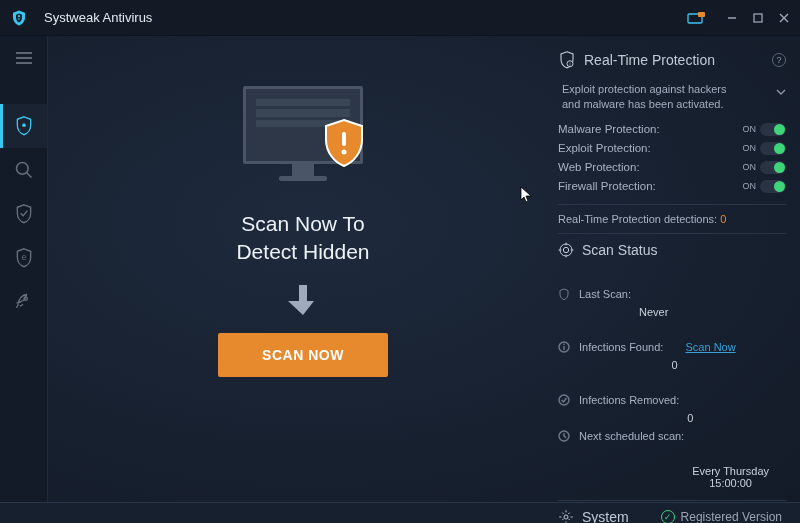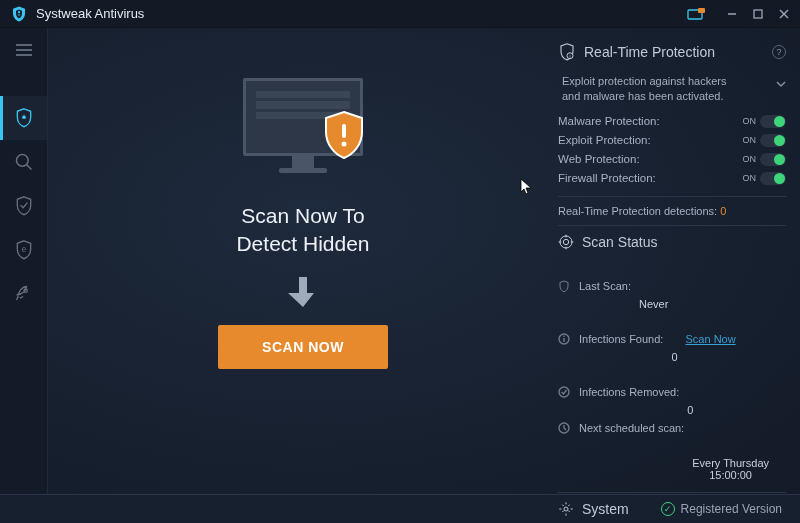--- a/index.html
+++ b/index.html
@@ -5,26 +5,27 @@
 * { box-sizing: border-box; margin: 0; padding: 0; }
 body {
   width: 800px; height: 523px;
   background: #1a2332;
   font-family: "Segoe UI", Arial, sans-serif;
   color: #c8d0db;
   overflow: hidden;
   position: relative;
 }
 .titlebar {
-  height: 28px;
+  height: 36px;
   background: #131a26;
   display: flex;
   align-items: center;
   padding: 0 4px 0 10px;
   border-bottom: 1px solid #0e131c;
+  gap: 8px;
 }
 .titlebar .logo {
   width: 18px; height: 18px;
   margin-right: 8px;
   display: flex; align-items: center; justify-content: center;
 }
 .titlebar .title {
   font-size: 13px;
   color: #e4e9f0;
   font-weight: 500;

